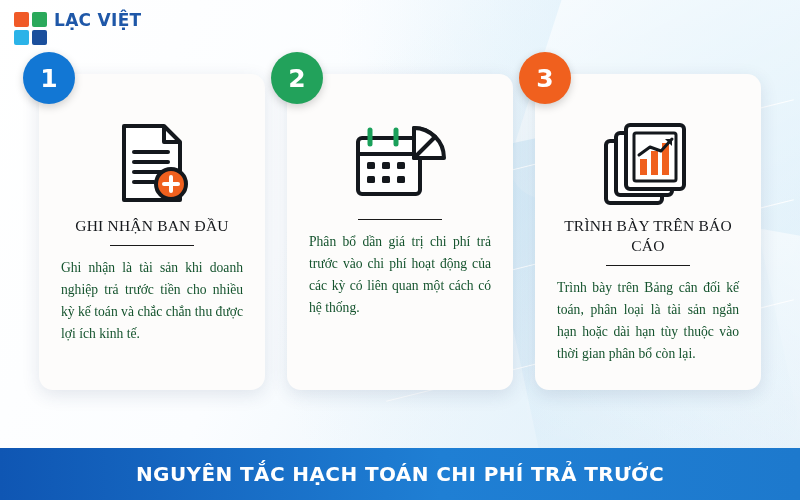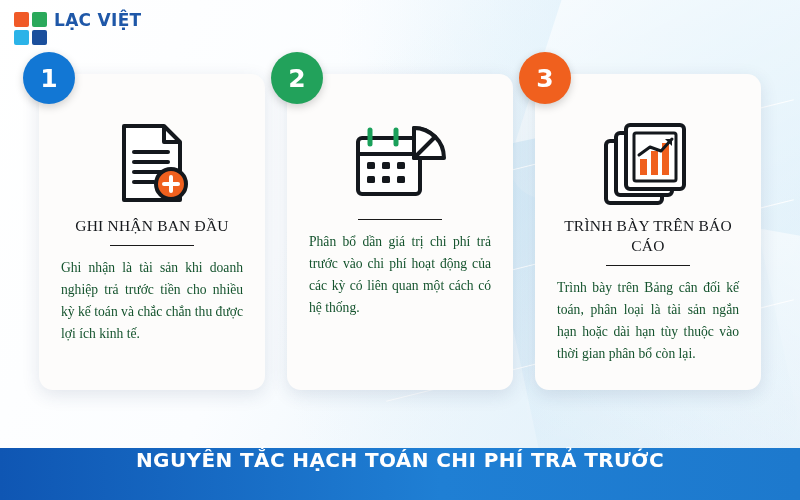--- a/index.html
+++ b/index.html
@@ -171,21 +171,21 @@
 
   
   .footer {
     position: absolute;
     left: 0;
     bottom: 0;
     width: 800px;
     height: 52px;
     background: linear-gradient(90deg, #0f56b3 0%, #1f7fd4 55%, #1d79cd 100%);
     display: flex;
-    align-items: flex-start;
+    align-items: center;
     justify-content: center;
   }
   .footer-text {
     font-family: "DejaVu Sans", sans-serif;
     font-weight: bold;
     font-size: 20px;
     color: #ffffff;
     letter-spacing: 0.4px;
     text-transform: uppercase;
     white-space: nowrap;

